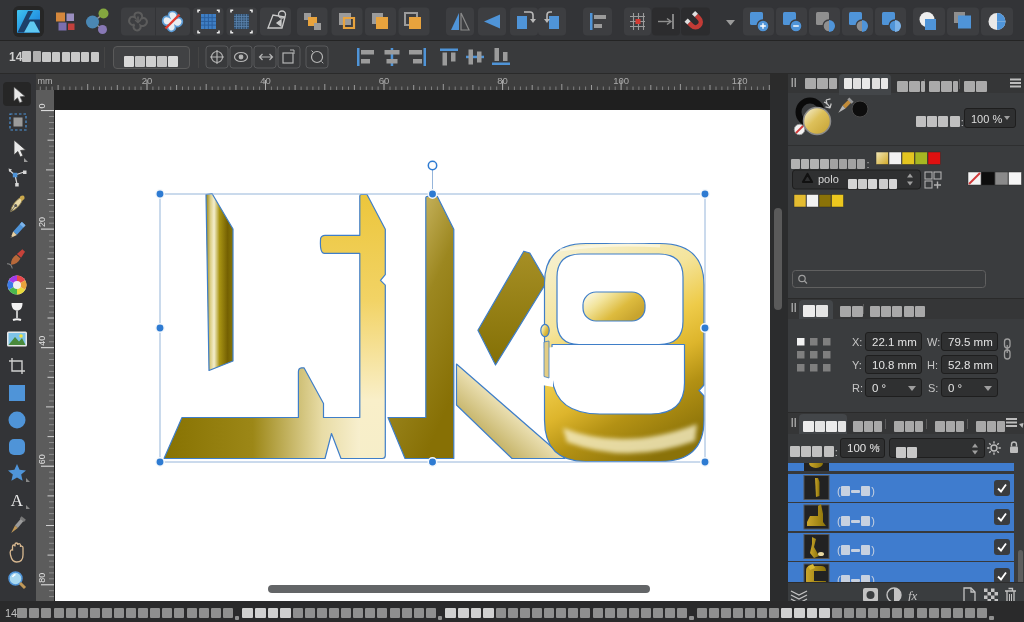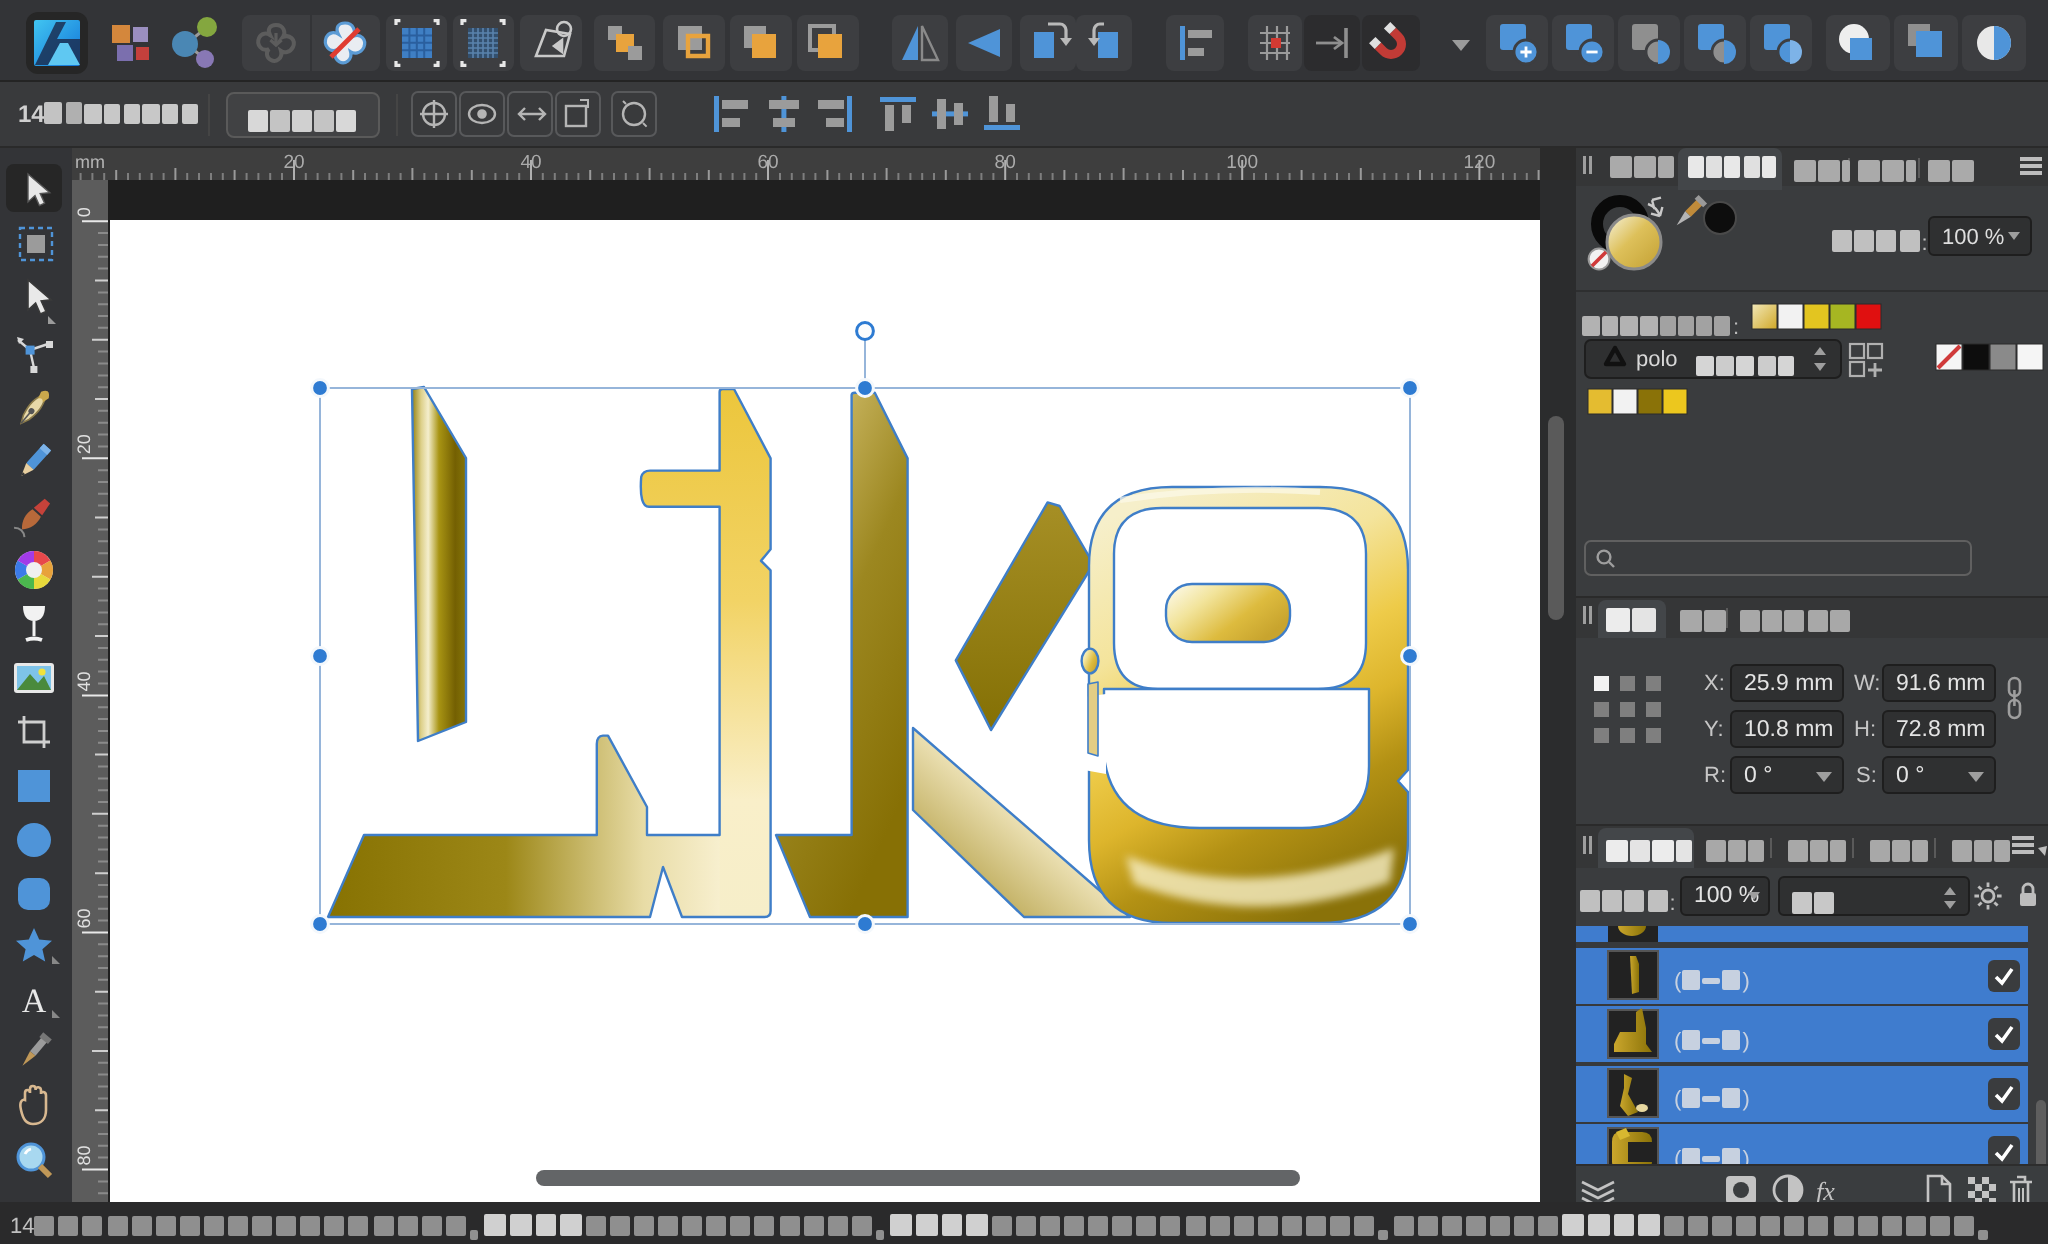--- a/index.html
+++ b/index.html
@@ -580,27 +580,27 @@
 <g stroke="#9e9e9e" stroke-width="1.3" fill="none">
 <rect x="216.5" y="41" width="5.5" height="9" rx="2.7"></rect>
 <rect x="216.5" y="52" width="5.5" height="9" rx="2.7"></rect>
 <line x1="219.2" y1="47" x2="219.2" y2="55"></line>
 </g>
 </svg>
 <div class="tx" style="left:15px;top:228px"><span class="k" style="width:12px;height:12px;background:#ececec"></span><span class="k" style="width:12px;height:12px;background:#e4e4e4"></span></div>
 <div class="tx" style="left:52px;top:228px"><span class="k" style="width:11px;height:11px;background:#a8a8a8"></span><span class="k" style="width:11px;height:11px;background:#a8a8a8"></span></div>
 <div class="tx" style="left:82px;top:228px"><span class="k" style="width:10px;height:11px;background:#a8a8a8"></span><span class="k" style="width:10px;height:11px;background:#a8a8a8"></span><span class="k" style="width:10px;height:11px;background:#a8a8a8"></span><span class="k" style="width:10px;height:11px;background:#a8a8a8"></span><span class="k" style="width:10px;height:11px;background:#a8a8a8"></span></div>
 <div class="tx" style="left:64px;top:262px;font-size:11px;color:#c6c6c6">X:</div>
-<div class="abs" style="left:77px;top:258px;width:57px;height:19px;background:#2f3031;border:1px solid #1e1e1e;border-radius:3px;color:#e4e4e4;font-size:11.5px;padding:2.5px 0 0 6px">25.9 mm</div>
+<div class="abs" style="left:77px;top:258px;width:57px;height:19px;background:#2f3031;border:1px solid #1e1e1e;border-radius:3px;color:#e4e4e4;font-size:11.5px;padding:2.5px 0 0 6px">22.1 mm</div>
 <div class="tx" style="left:139px;top:262px;font-size:11px;color:#c6c6c6">W:</div>
-<div class="abs" style="left:153px;top:258px;width:57px;height:19px;background:#2f3031;border:1px solid #1e1e1e;border-radius:3px;color:#e4e4e4;font-size:11.5px;padding:2.5px 0 0 6px">91.6 mm</div>
+<div class="abs" style="left:153px;top:258px;width:57px;height:19px;background:#2f3031;border:1px solid #1e1e1e;border-radius:3px;color:#e4e4e4;font-size:11.5px;padding:2.5px 0 0 6px">79.5 mm</div>
 <div class="tx" style="left:64px;top:285px;font-size:11px;color:#c6c6c6">Y:</div>
 <div class="abs" style="left:77px;top:281px;width:57px;height:19px;background:#2f3031;border:1px solid #1e1e1e;border-radius:3px;color:#e4e4e4;font-size:11.5px;padding:2.5px 0 0 6px">10.8 mm</div>
 <div class="tx" style="left:139px;top:285px;font-size:11px;color:#c6c6c6">H:</div>
-<div class="abs" style="left:153px;top:281px;width:57px;height:19px;background:#2f3031;border:1px solid #1e1e1e;border-radius:3px;color:#e4e4e4;font-size:11.5px;padding:2.5px 0 0 6px">72.8 mm</div>
+<div class="abs" style="left:153px;top:281px;width:57px;height:19px;background:#2f3031;border:1px solid #1e1e1e;border-radius:3px;color:#e4e4e4;font-size:11.5px;padding:2.5px 0 0 6px">52.8 mm</div>
 <div class="tx" style="left:64px;top:308px;font-size:11px;color:#c6c6c6">R:</div>
 <div class="abs" style="left:77px;top:304px;width:57px;height:19px;background:#2f3031;border:1px solid #1e1e1e;border-radius:3px;color:#e4e4e4;font-size:11.5px;padding:2.5px 0 0 6px">0 °<span style="position:absolute;right:5px;top:7px;width:0;height:0;border-left:4px solid transparent;border-right:4px solid transparent;border-top:5px solid #9e9e9e"></span></div>
 <div class="tx" style="left:140px;top:308px;font-size:11px;color:#c6c6c6">S:</div>
 <div class="abs" style="left:153px;top:304px;width:57px;height:19px;background:#2f3031;border:1px solid #1e1e1e;border-radius:3px;color:#e4e4e4;font-size:11.5px;padding:2.5px 0 0 6px">0 °<span style="position:absolute;right:5px;top:7px;width:0;height:0;border-left:4px solid transparent;border-right:4px solid transparent;border-top:5px solid #9e9e9e"></span></div>
 
 <div class="abs" style="left:0;top:338px;width:236px;height:22px;background:#353637;border-top:1px solid #2a2a2a"></div>
 <div class="abs" style="left:11px;top:340px;width:48px;height:20px;background:#434649;border-radius:4px 4px 0 0"></div>
 <svg width="236" height="25" style="position:absolute;left:0;top:338px">
 <g fill="#9e9e9e">
         <rect x="3.5" y="6" width="1.5" height="9"></rect>

